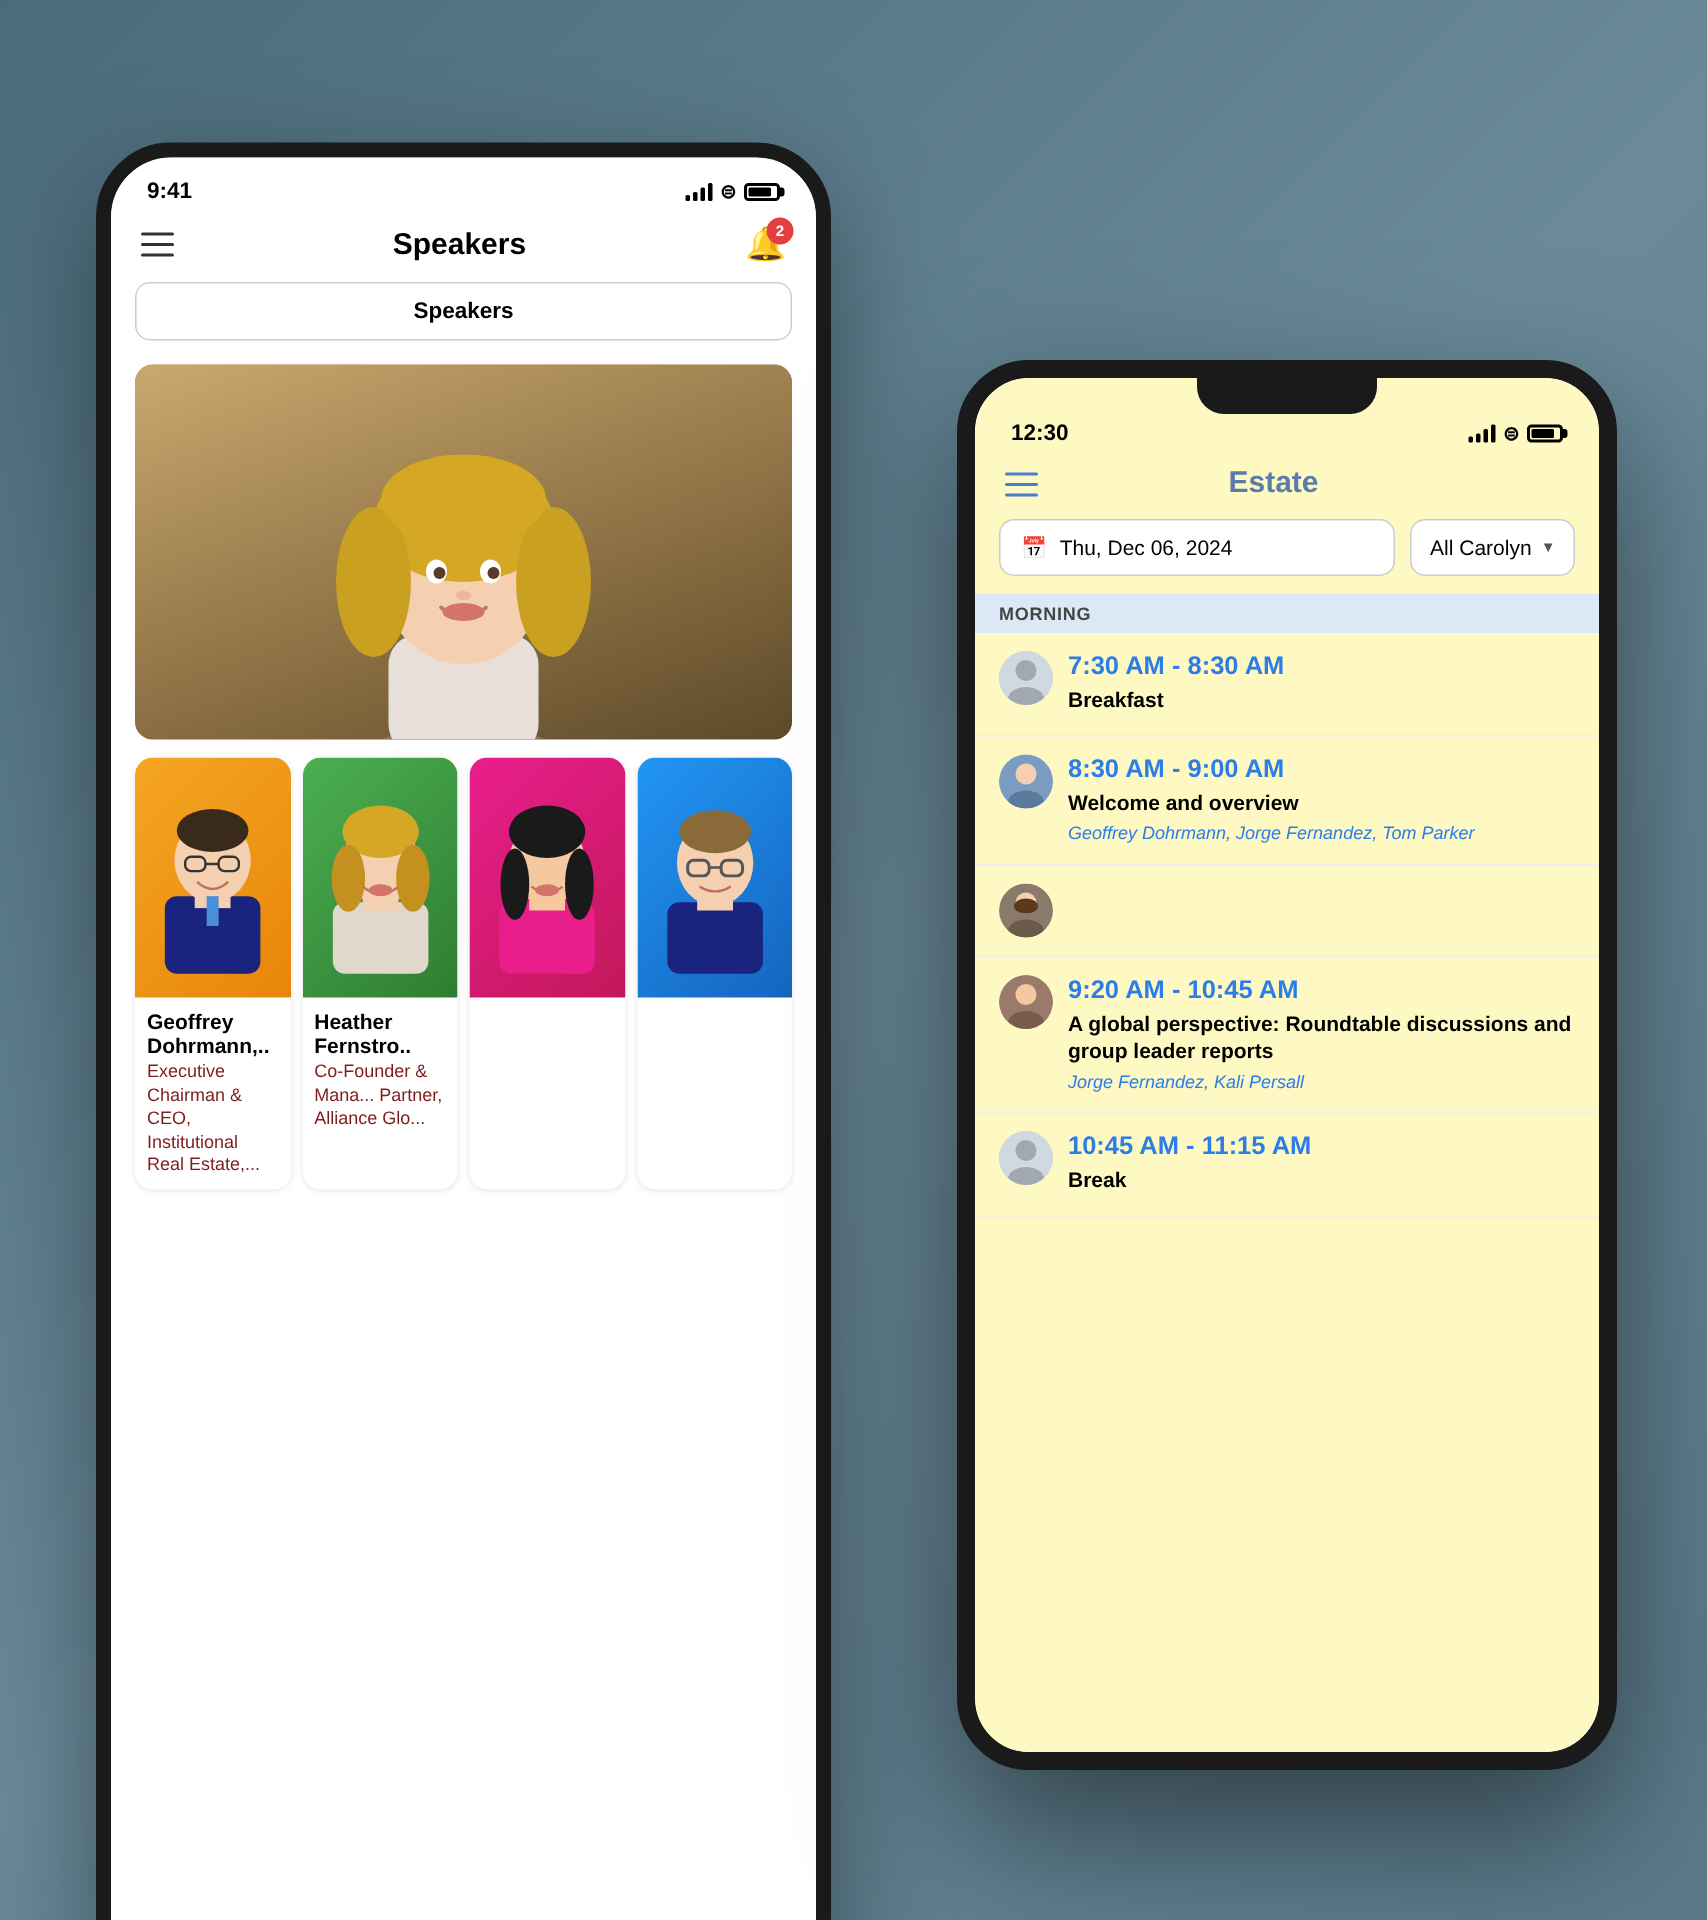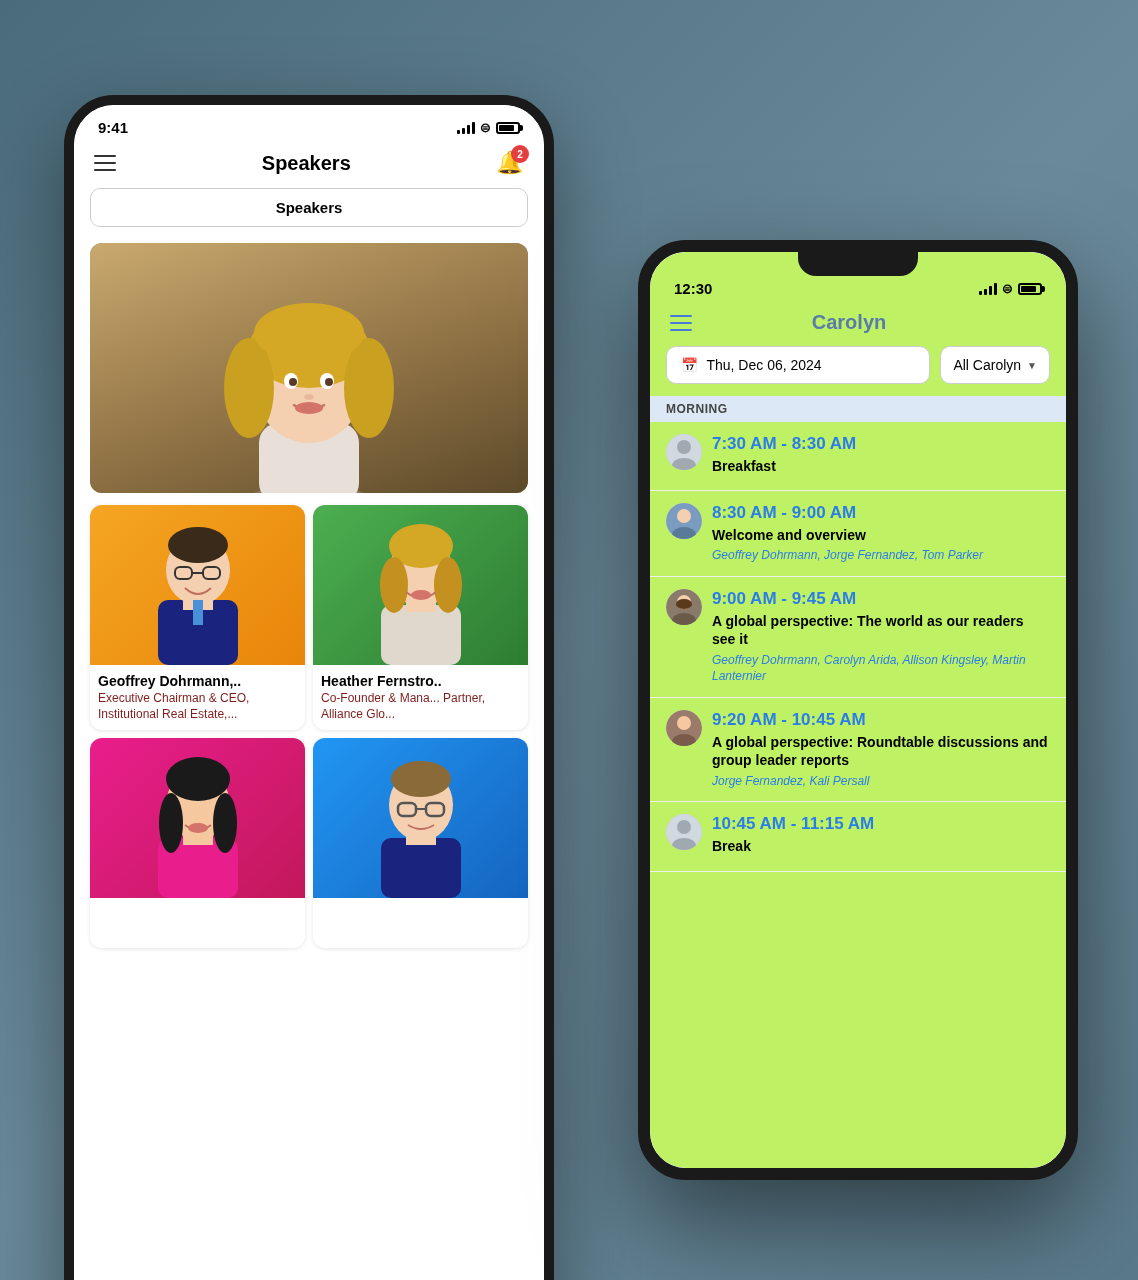--- a/index.html
+++ b/index.html
@@ -51,21 +51,21 @@
       border-radius: 48px;
       box-shadow: 0 40px 100px rgba(0,0,0,0.5);
       overflow: hidden;
       border: 12px solid #1a1a1a;
       z-index: 2;
     }
 
     .phone-front-inner {
       width: 100%;
       height: 100%;
-      background: #bef264;
+      background: #fef9c3;
       overflow: hidden;
       border-radius: 36px;
     }
 
     
     .status-bar {
       display: flex;
       justify-content: space-between;
       align-items: center;
       padding: 14px 24px 6px;
@@ -222,21 +222,21 @@
       border-radius: 12px;
       overflow: hidden;
       background: #b5956a;
       height: 250px;
       position: relative;
     }
 
     
     .speaker-grid {
       display: grid;
-      grid-template-columns: 1fr 1fr;
+      grid-template-columns: 1fr 1fr 1fr 1fr;
       gap: 8px;
       margin: 0 16px;
     }
 
     .speaker-card {
       border-radius: 12px;
       overflow: hidden;
       background: #fff;
       box-shadow: 0 1px 4px rgba(0,0,0,0.1);
     }
@@ -592,21 +592,21 @@
         </div>
       </div>
     </div>
 
     <div class="agenda-header">
       <div class="hamburger-icon">
         <div class="hamburger-line" style="background:#4a7bd4;"></div>
         <div class="hamburger-line" style="background:#4a7bd4;"></div>
         <div class="hamburger-line" style="background:#4a7bd4;"></div>
       </div>
-      <span class="app-title-blue">Carolyn</span>
+      <span class="app-title-blue">Estate</span>
       <div style="width:40px;"></div>
     </div>
 
     <div class="date-filter-bar">
       <div class="date-picker-btn">
         <span class="calendar-icon">📅</span>
         <span>Thu, Dec 06, 2024</span>
       </div>
       <div class="sessions-dropdown">
         <span>All Carolyn</span>
@@ -649,25 +649,20 @@
 
       <div class="agenda-item">
         <div class="agenda-avatar">
           <svg width="36" height="36" viewBox="0 0 36 36">
             <circle cx="18" cy="18" r="18" fill="#8a7a6a"></circle>
             <circle cx="18" cy="13" r="7" fill="#f5d0b0"></circle>
             <ellipse cx="18" cy="15" rx="8" ry="5" fill="#5a3a1a"></ellipse>
             <ellipse cx="18" cy="32" rx="12" ry="8" fill="#6a5a4a"></ellipse>
           </svg>
         </div>
-        <div class="agenda-content">
-          <div class="agenda-time">9:00 AM - 9:45 AM</div>
-          <div class="agenda-title">A global perspective: The world as our readers see it</div>
-          <div class="agenda-speakers">Geoffrey Dohrmann, Carolyn Arida, Allison Kingsley, Martin Lanternier</div>
-        </div>
       </div>
 
       <div class="agenda-item">
         <div class="agenda-avatar">
           <svg width="36" height="36" viewBox="0 0 36 36">
             <circle cx="18" cy="18" r="18" fill="#9a7a6a"></circle>
             <circle cx="18" cy="13" r="7" fill="#f5c8a0"></circle>
             <ellipse cx="18" cy="32" rx="12" ry="8" fill="#7a5a4a"></ellipse>
           </svg>
         </div>

